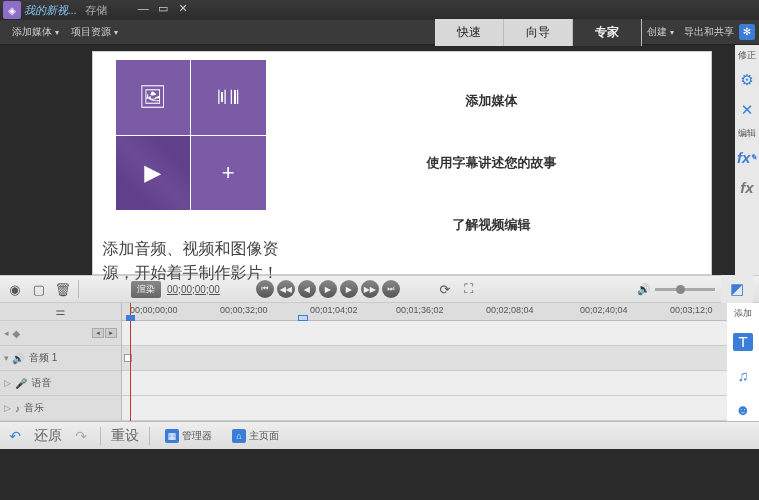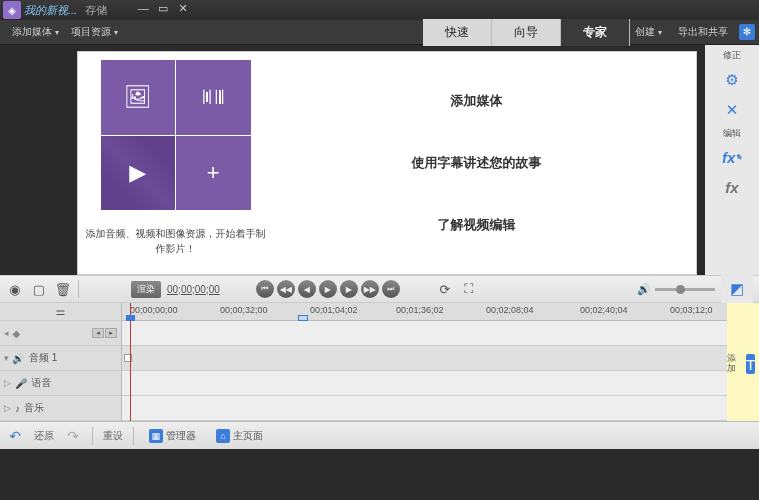--- a/index.html
+++ b/index.html
@@ -13,39 +13,39 @@
 .save-lbl{color:#aaa;font-size:11px;margin-right:26px}
 .win-btns{display:flex}
 .win-btn{width:20px;height:16px;color:#ccc;text-align:center;font-size:11px;cursor:pointer}
 .toolbar{height:25px;background:#3a3a3a;border-bottom:1px solid #222;display:flex;align-items:center}
 .tb-left{display:flex;align-items:center;padding-left:6px}
 .tb-dd{color:#ccc;font-size:10px;padding:2px 6px;cursor:pointer;display:flex;align-items:center}
 .tb-dd::after{content:"▾";margin-left:3px;font-size:8px}
 .tabs{flex:1;display:flex;justify-content:flex-end}
 .tab{padding:5px 22px;color:#222;background:#d8d8d8;font-size:12px;cursor:pointer;border-right:1px solid #bbb}
 .tab.active{background:#3a3a3a;color:#eee;font-weight:bold}
-.tb-right{display:flex;align-items:center;padding-right:4px;gap:6px}
+.tb-right{display:flex;align-items:center;padding-right:4px;gap:0}
 .tb-btn{color:#ccc;font-size:10px;padding:2px 5px;cursor:pointer}
 .gear{width:16px;height:16px;background:#3b7dd8;border-radius:2px;color:#fff;text-align:center;line-height:16px;font-size:10px}
 .workspace{height:230px;display:flex;background:#2a2a2a}
 .ws-body{flex:1;display:flex;justify-content:center;padding:6px 0 0 68px}
 .panel{width:620px;background:#fff;border:1px solid #ccc;display:flex;padding:8px}
 .panel-left{width:180px;text-align:center}
 .tiles{width:150px;height:150px;margin:0 auto;display:grid;grid-template:1fr 1fr/1fr 1fr;gap:1px}
 .tile{background:#7b5ba6;display:flex;align-items:center;justify-content:center;color:#fff;font-size:22px;position:relative;overflow:hidden}
 .tile.t2::before,.tile.t2::after{content:"";position:absolute;width:2px;height:18px;background:#fff}
 .tile.t2::before{left:30px;height:10px}
 .tile.t2::after{right:30px;height:14px}
 .tile.t3{background:#6b4a96}
 .tile.t3::before{content:"";position:absolute;inset:0;background:linear-gradient(45deg,#5a3a85 25%,#6b4a96 50%,#5a3a85 75%);opacity:0.6}
 .tile.t3 span{position:relative}
-.panel-left p{font-size:10px;margin-top:16px;line-height:1.5;color:#444}
+.panel-left p{font-size:16px;margin-top:27px;line-height:1.5;color:#444}
 .panel-right{flex:1;display:flex;flex-direction:column;justify-content:space-around;padding:10px 0}
 .action-row{text-align:center;font-size:13px;font-weight:bold;color:#333;padding:10px 0;cursor:pointer}
-.sidebar{width:54px;background:#e8e8e8;display:flex;flex-direction:column;align-items:center;padding-top:4px;gap:4px}
+.sidebar{width:24px;background:#e8e8e8;display:flex;flex-direction:column;align-items:center;padding-top:4px;gap:4px}
 .sb-lbl{font-size:9px;color:#555;text-align:center;line-height:1.1;padding:2px 0}
 .sb-icon{width:22px;height:22px;display:flex;align-items:center;justify-content:center;cursor:pointer;color:#3b7dd8;font-size:15px;margin:2px 0}
 .controls{height:28px;background:linear-gradient(#f0f0f0,#e0e0e0);border-top:1px solid #ccc;border-bottom:1px solid #ccc;display:flex;align-items:center;padding:0 6px;gap:6px}
 .c-icon{width:18px;height:18px;display:flex;align-items:center;justify-content:center;color:#555;cursor:pointer;font-size:13px}
 .render-btn{background:linear-gradient(#888,#666);color:#fff;font-size:9px;padding:2px 6px;border-radius:2px;cursor:pointer}
 .timecode{font-size:10px;color:#555;text-decoration:underline}
 .transport{display:flex;gap:3px;margin-left:30px}
 .t-btn{width:18px;height:18px;border-radius:50%;background:linear-gradient(#888,#555);color:#eee;display:flex;align-items:center;justify-content:center;font-size:8px;cursor:pointer}
 .vol{display:flex;align-items:center;gap:4px;margin-left:auto}
 .vol-track{width:60px;height:3px;background:#aaa;position:relative}
@@ -59,24 +59,24 @@
 .nav-btn{width:12px;height:10px;background:#ccc;border:1px solid #aaa;font-size:7px;text-align:center;line-height:8px}
 .tl-body{flex:1;position:relative;overflow:hidden;background:#f0f0f0}
 .ruler{height:18px;background:#ddd;border-bottom:1px solid #bbb;position:relative;display:flex;font-size:9px;color:#555}
 .ruler span{position:absolute;top:2px}
 .track-row{height:25px;border-bottom:1px solid #ccc;background:#eee;position:relative}
 .track-row.audio1{background:#e0e0e0}
 .track-row .mark{position:absolute;left:2px;top:8px;width:8px;height:8px;border:1px solid #999;background:#fff}
 .playhead{position:absolute;left:8px;top:0;bottom:0;width:1px;background:#c0392b}
 .playhead::before{content:"";position:absolute;top:12px;left:-4px;width:9px;height:6px;background:#3b7dd8}
 .scrub{position:absolute;left:176px;top:12px;width:10px;height:6px;background:#c6d8f0;border:1px solid #3b7dd8}
-.tl-side{width:32px;background:#fef9c3;display:flex;flex-direction:row;align-items:center;padding-top:4px;gap:10px}
+.tl-side{width:32px;background:#ffffff;display:flex;flex-direction:column;align-items:center;padding-top:4px;gap:10px}
 .footer{height:28px;background:linear-gradient(#eee,#ddd);border-top:1px solid #bbb;display:flex;align-items:center;padding:0 6px;gap:10px}
 .f-icon{width:18px;height:18px;display:flex;align-items:center;justify-content:center;color:#3b7dd8;cursor:pointer;font-size:14px}
-.f-lbl{font-size:10px;color:#666}
+.f-lbl{font-size:14px;color:#666}
 .f-btn{display:flex;align-items:center;gap:3px;padding:2px 5px;cursor:pointer}
 .f-btn-icon{width:14px;height:14px;background:#3b7dd8;border-radius:2px;display:flex;align-items:center;justify-content:center;color:#fff;font-size:9px}
 .f-btn span{font-size:10px;color:#555}
 .sep{width:1px;height:18px;background:#bbb}
 </style>
 </head>
 <body>
 
 <div class="titlebar">
   <div class="app-logo">◈</div>

